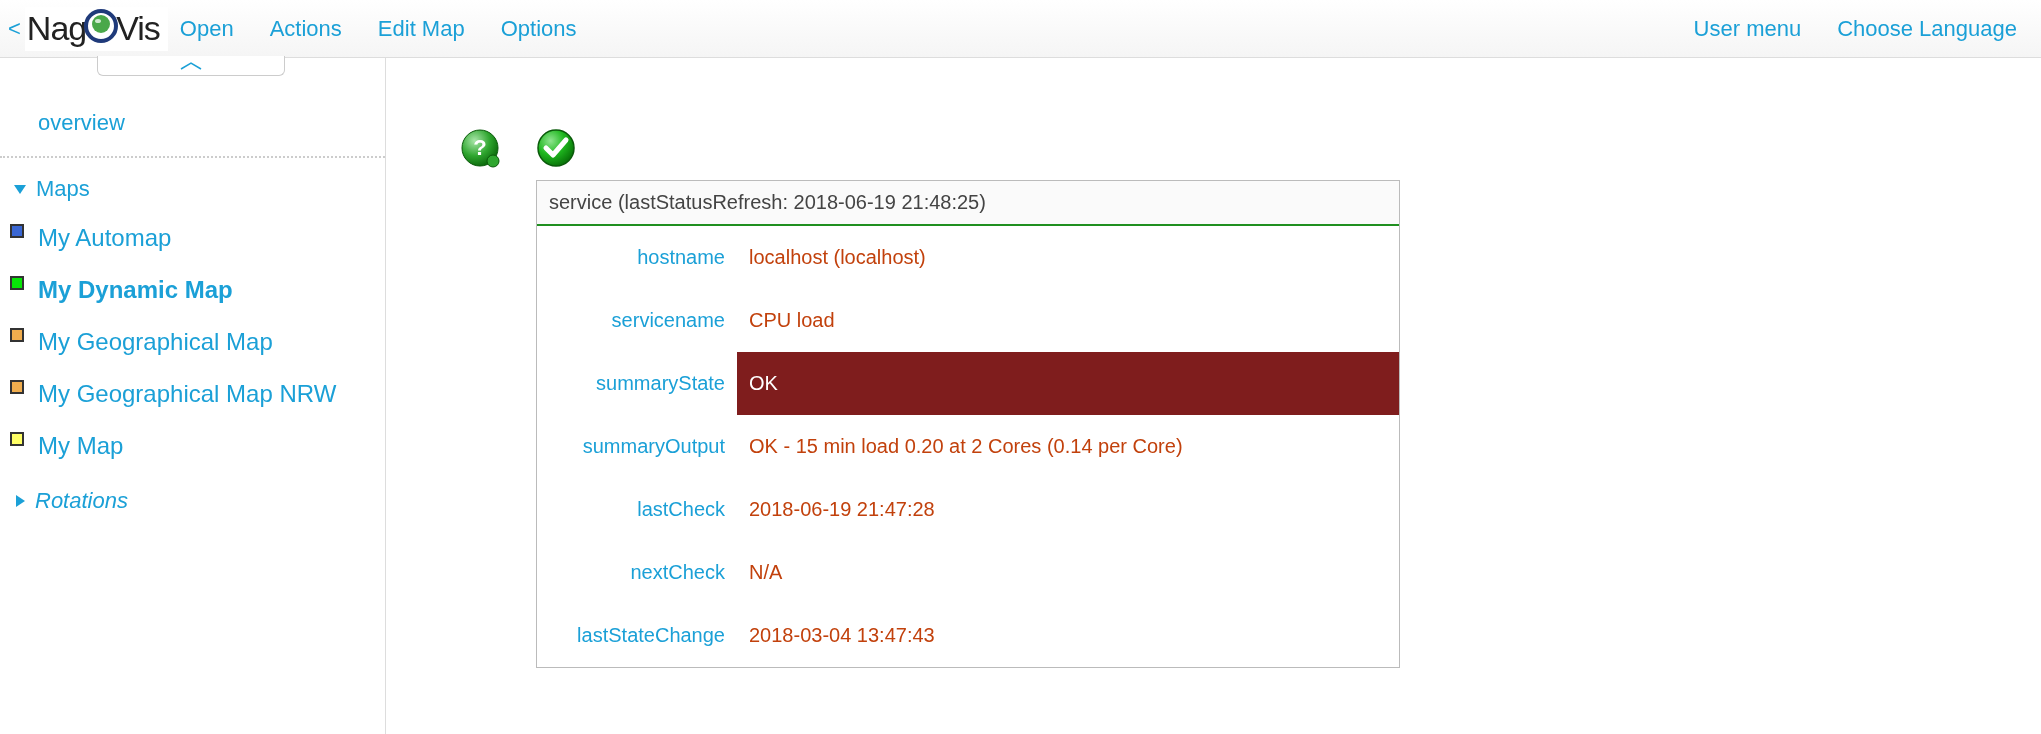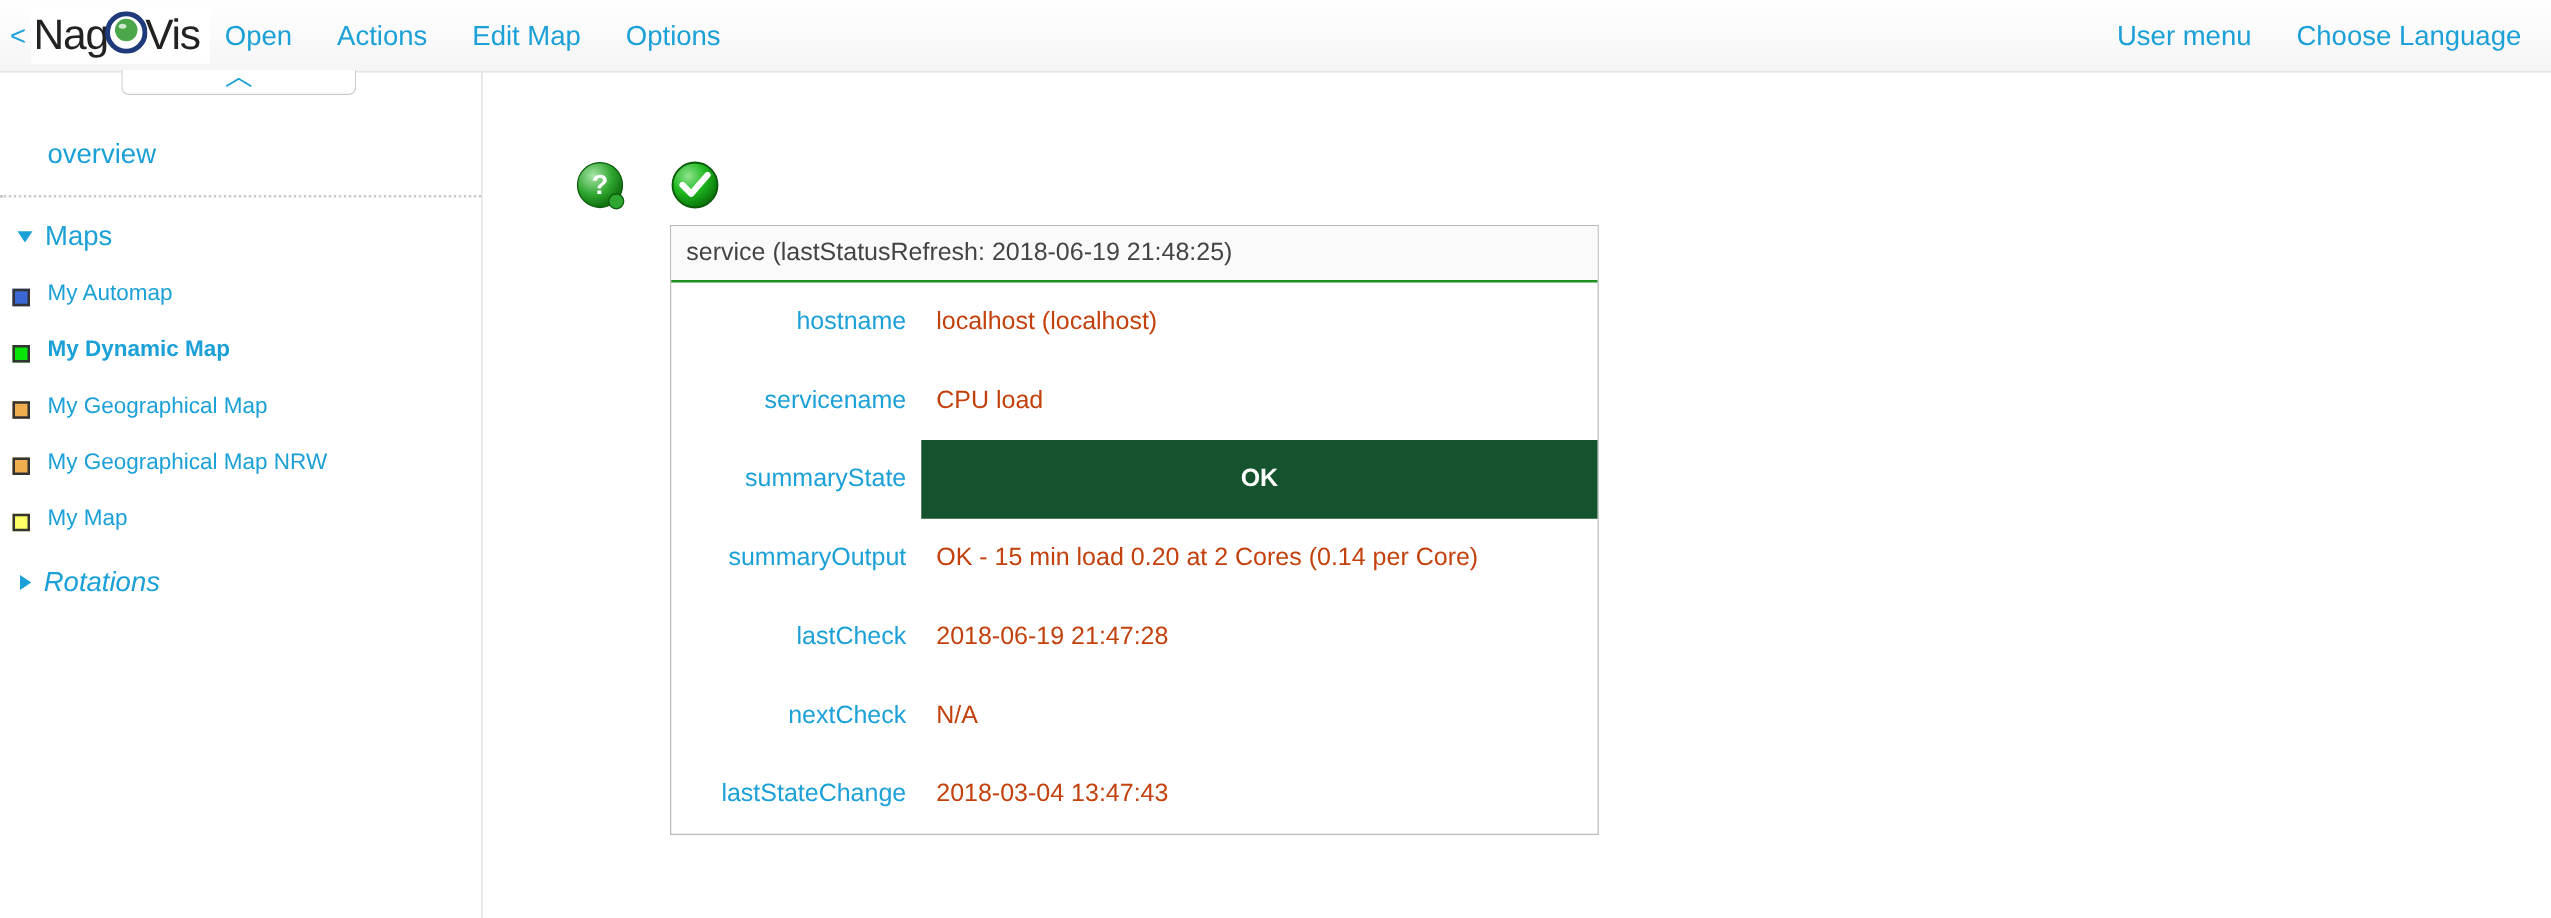--- a/index.html
+++ b/index.html
@@ -89,23 +89,23 @@
       display: inline-block;
       width: 0; height: 0;
       border-top: 6px solid transparent;
       border-bottom: 6px solid transparent;
       border-left: 9px solid #1ba0d7;
       margin-right: 10px;
       margin-left: 2px;
     }
     .map-item {
       display: flex;
-      align-items: flex-end;
+      align-items: flex-start;
       color: #1ba0d7;
-      font-size: 18px;
+      font-size: 24px;
       padding: 12px 0 12px 10px;
       cursor: pointer;
     }
     .map-item.active { font-weight: bold; }
     .map-square {
       width: 14px; height: 14px;
       border: 2px solid #333;
       margin-right: 14px;
       flex-shrink: 0;
     }
@@ -115,37 +115,37 @@
     .sq-yellow { background: #ffff66; }
     
     
     .main { flex: 1; position: relative; padding: 70px 0 0 60px; }
     
     .status-icons { display: flex; gap: 36px; align-items: center; margin-bottom: 12px; margin-left: 14px;}
     .status-icon { width: 40px; height: 40px; cursor: pointer; }
     
     
     .tooltip-panel {
-      width: 743px;
+      width: 864px;
       border: 1px solid #bbb;
       background: #fff;
       margin-left: 90px;
     }
     .tooltip-header {
       font-size: 20px;
       color: #444;
       padding: 10px 12px;
       border-bottom: 2px solid #1f8f1f;
       background: #fafafa;
     }
     .tooltip-table { width: 100%; border-collapse: collapse; }
     .tooltip-table td { padding: 20px 12px; font-size: 20px; vertical-align: middle;}
     .tooltip-table td.label { color: #1ba0d7; text-align: right; width: 200px; }
     .tooltip-table td.value { color: #c2410c; }
-    .tooltip-table tr.state td.value { background: #14532d; color: #fff; font-weight: 700; text-align: center; }
+    .tooltip-table tr.state td.value { background: #7f1d1d; color: #fff; font-weight: 400; }
   </style>
 </head>
 <body>
 
 <div class="header">
   <span class="back-link">&lt;</span>
   <div class="logo">
     <span class="logo-text1">Nag</span>
     <span class="logo-icon">
       <svg width="34" height="34" viewBox="0 0 34 34">

